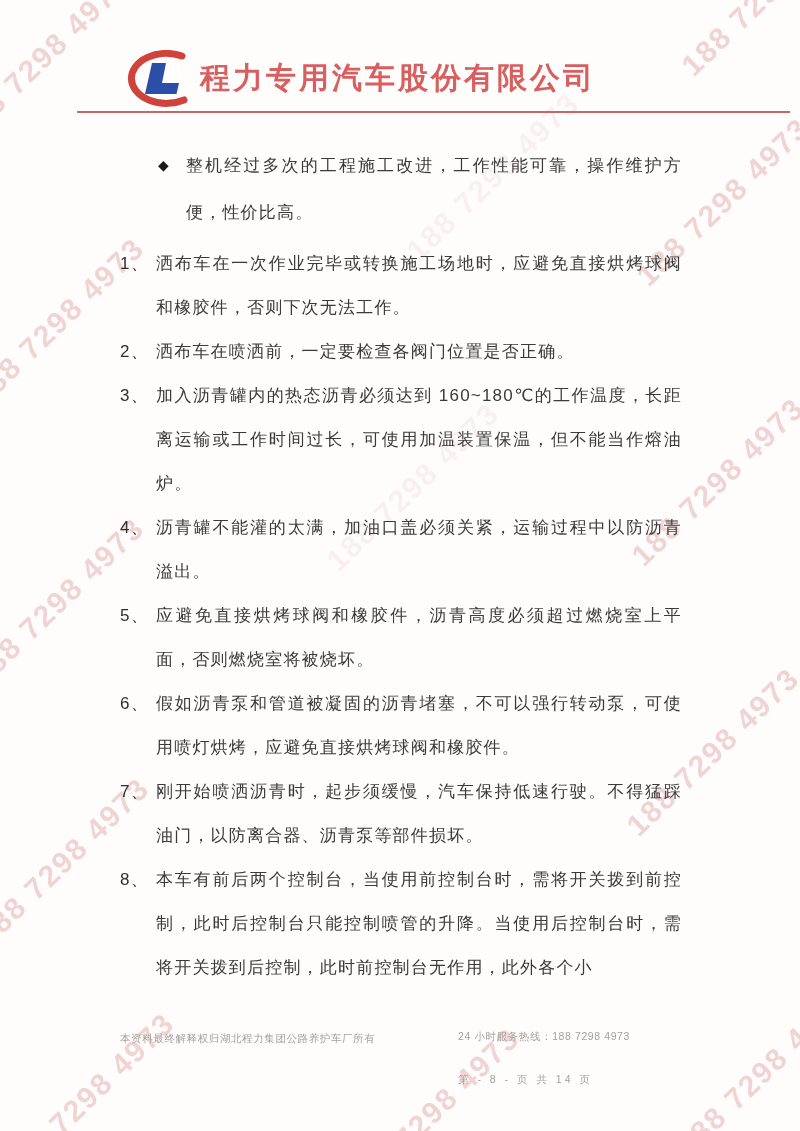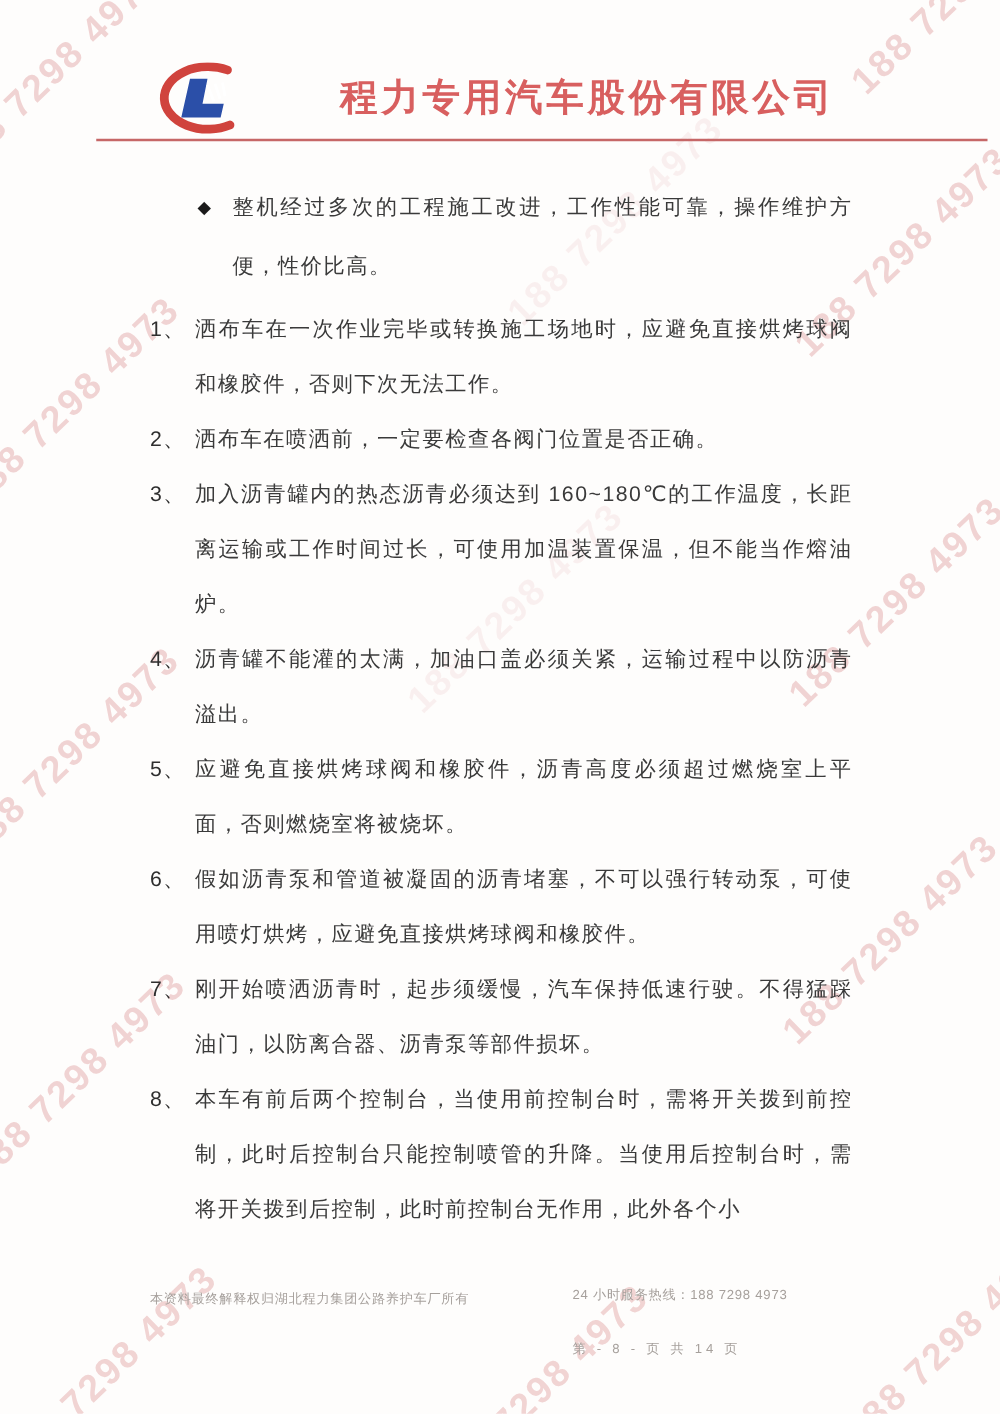--- a/index.html
+++ b/index.html
@@ -40,21 +40,21 @@
     z-index:1;
   }
   .logo{
     position:absolute;
     left:116px;top:50px;
     width:80px;height:58px;
   }
   .company-title{
     position:absolute;
     left:200px;right:60px;top:58px;
-    text-align:center;
+    text-align:left;
     font-size:30px;
     font-weight:bold;
     letter-spacing:3px;
     color:#d85f5f;
     white-space:nowrap;
   }
   .header-rule{
     position:absolute;
     left:77px;width:713px;top:111px;
     height:2px;

